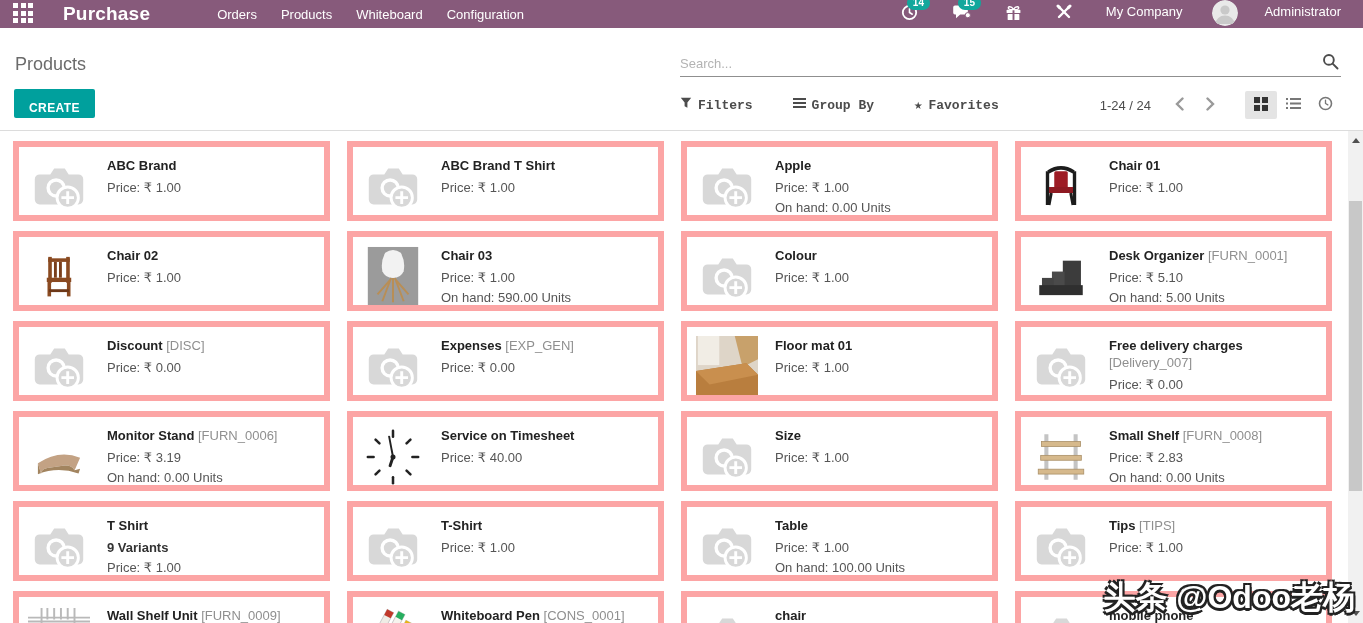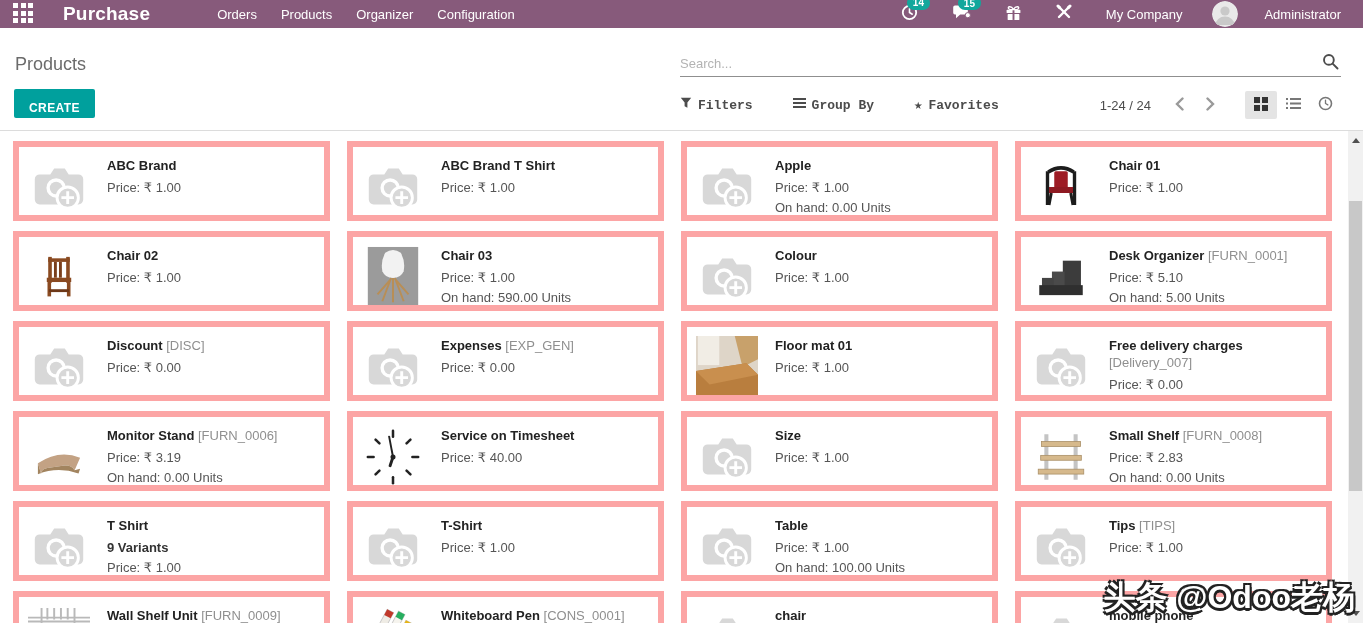--- a/index.html
+++ b/index.html
@@ -8,21 +8,21 @@
 
   
   .topbar { position:absolute; left:0; top:0; width:100%; height:28px; background:var(--topbar,#875A7B);
     display:flex; align-items:center; color:#fff; }
   .apps-icon { width:22px; height:22px; margin-left:13px; display:grid;
     grid-template-columns:repeat(3,5px); grid-template-rows:repeat(3,5px); gap:2.5px; cursor:pointer; }
   .apps-icon span { background:#fff; }
   .app-name { font-size:19px; font-weight:700; margin-left:28px; letter-spacing:.2px; }
   .menu { display:flex; margin-left:55px; gap:0; }
   .menu-item { font-size:13px; padding:6px 12px; cursor:pointer; white-space:nowrap; }
-  .tb-right { margin-left:auto; display:flex; align-items:center; gap:18px; padding-right:14px; }
+  .tb-right { margin-left:auto; display:flex; align-items:flex-start; gap:18px; padding-right:14px; }
   .tb-icon { position:relative; padding:4px 8px; cursor:pointer; display:flex; align-items:center; }
   .badge { position:absolute; top:-4px; left:14px; background:var(--badge,#12a79c); color:#fff;
     font-size:10px; font-weight:700; padding:1.5px 6px; border-radius:9px; line-height:11px; }
   .tb-company, .tb-user { font-size:13px; padding:4px 8px; cursor:pointer; white-space:nowrap; }
   .avatar { width:26px; height:26px; border-radius:50%; overflow:hidden; margin-left:4px; }
 
   
   .breadcrumb { position:absolute; left:15px; top:54px; font-size:18px; color:#6b6b6b; }
   .create-btn { position:absolute; left:14px; top:89px; height:29px; padding:12px 15px;
     background:var(--accent,#00A09D); color:#fff; border:none; font-size:12px; font-weight:700;
@@ -88,21 +88,21 @@
       <span></span>
       <span></span>
       <span></span>
       <span></span>
       <span></span>
   </div>
   <div class="app-name">Purchase</div>
   <nav class="menu">
     <span class="menu-item">Orders</span>
     <span class="menu-item">Products</span>
-    <span class="menu-item">Organizer</span>
+    <span class="menu-item">Whiteboard</span>
     <span class="menu-item">Configuration</span>
   </nav>
   <div class="tb-right">
     <div class="tb-icon">
       <span>
         <svg width="17" height="17" viewBox="0 0 16 16">
             <circle cx="8" cy="8" r="6.3" fill="none" stroke="#fff" stroke-width="1.7"></circle>
             <path d="M8 4.4V8l2.6 1.6" stroke="#fff" stroke-width="1.5" fill="none" stroke-linecap="round"></path>
           </svg>
       </span>

